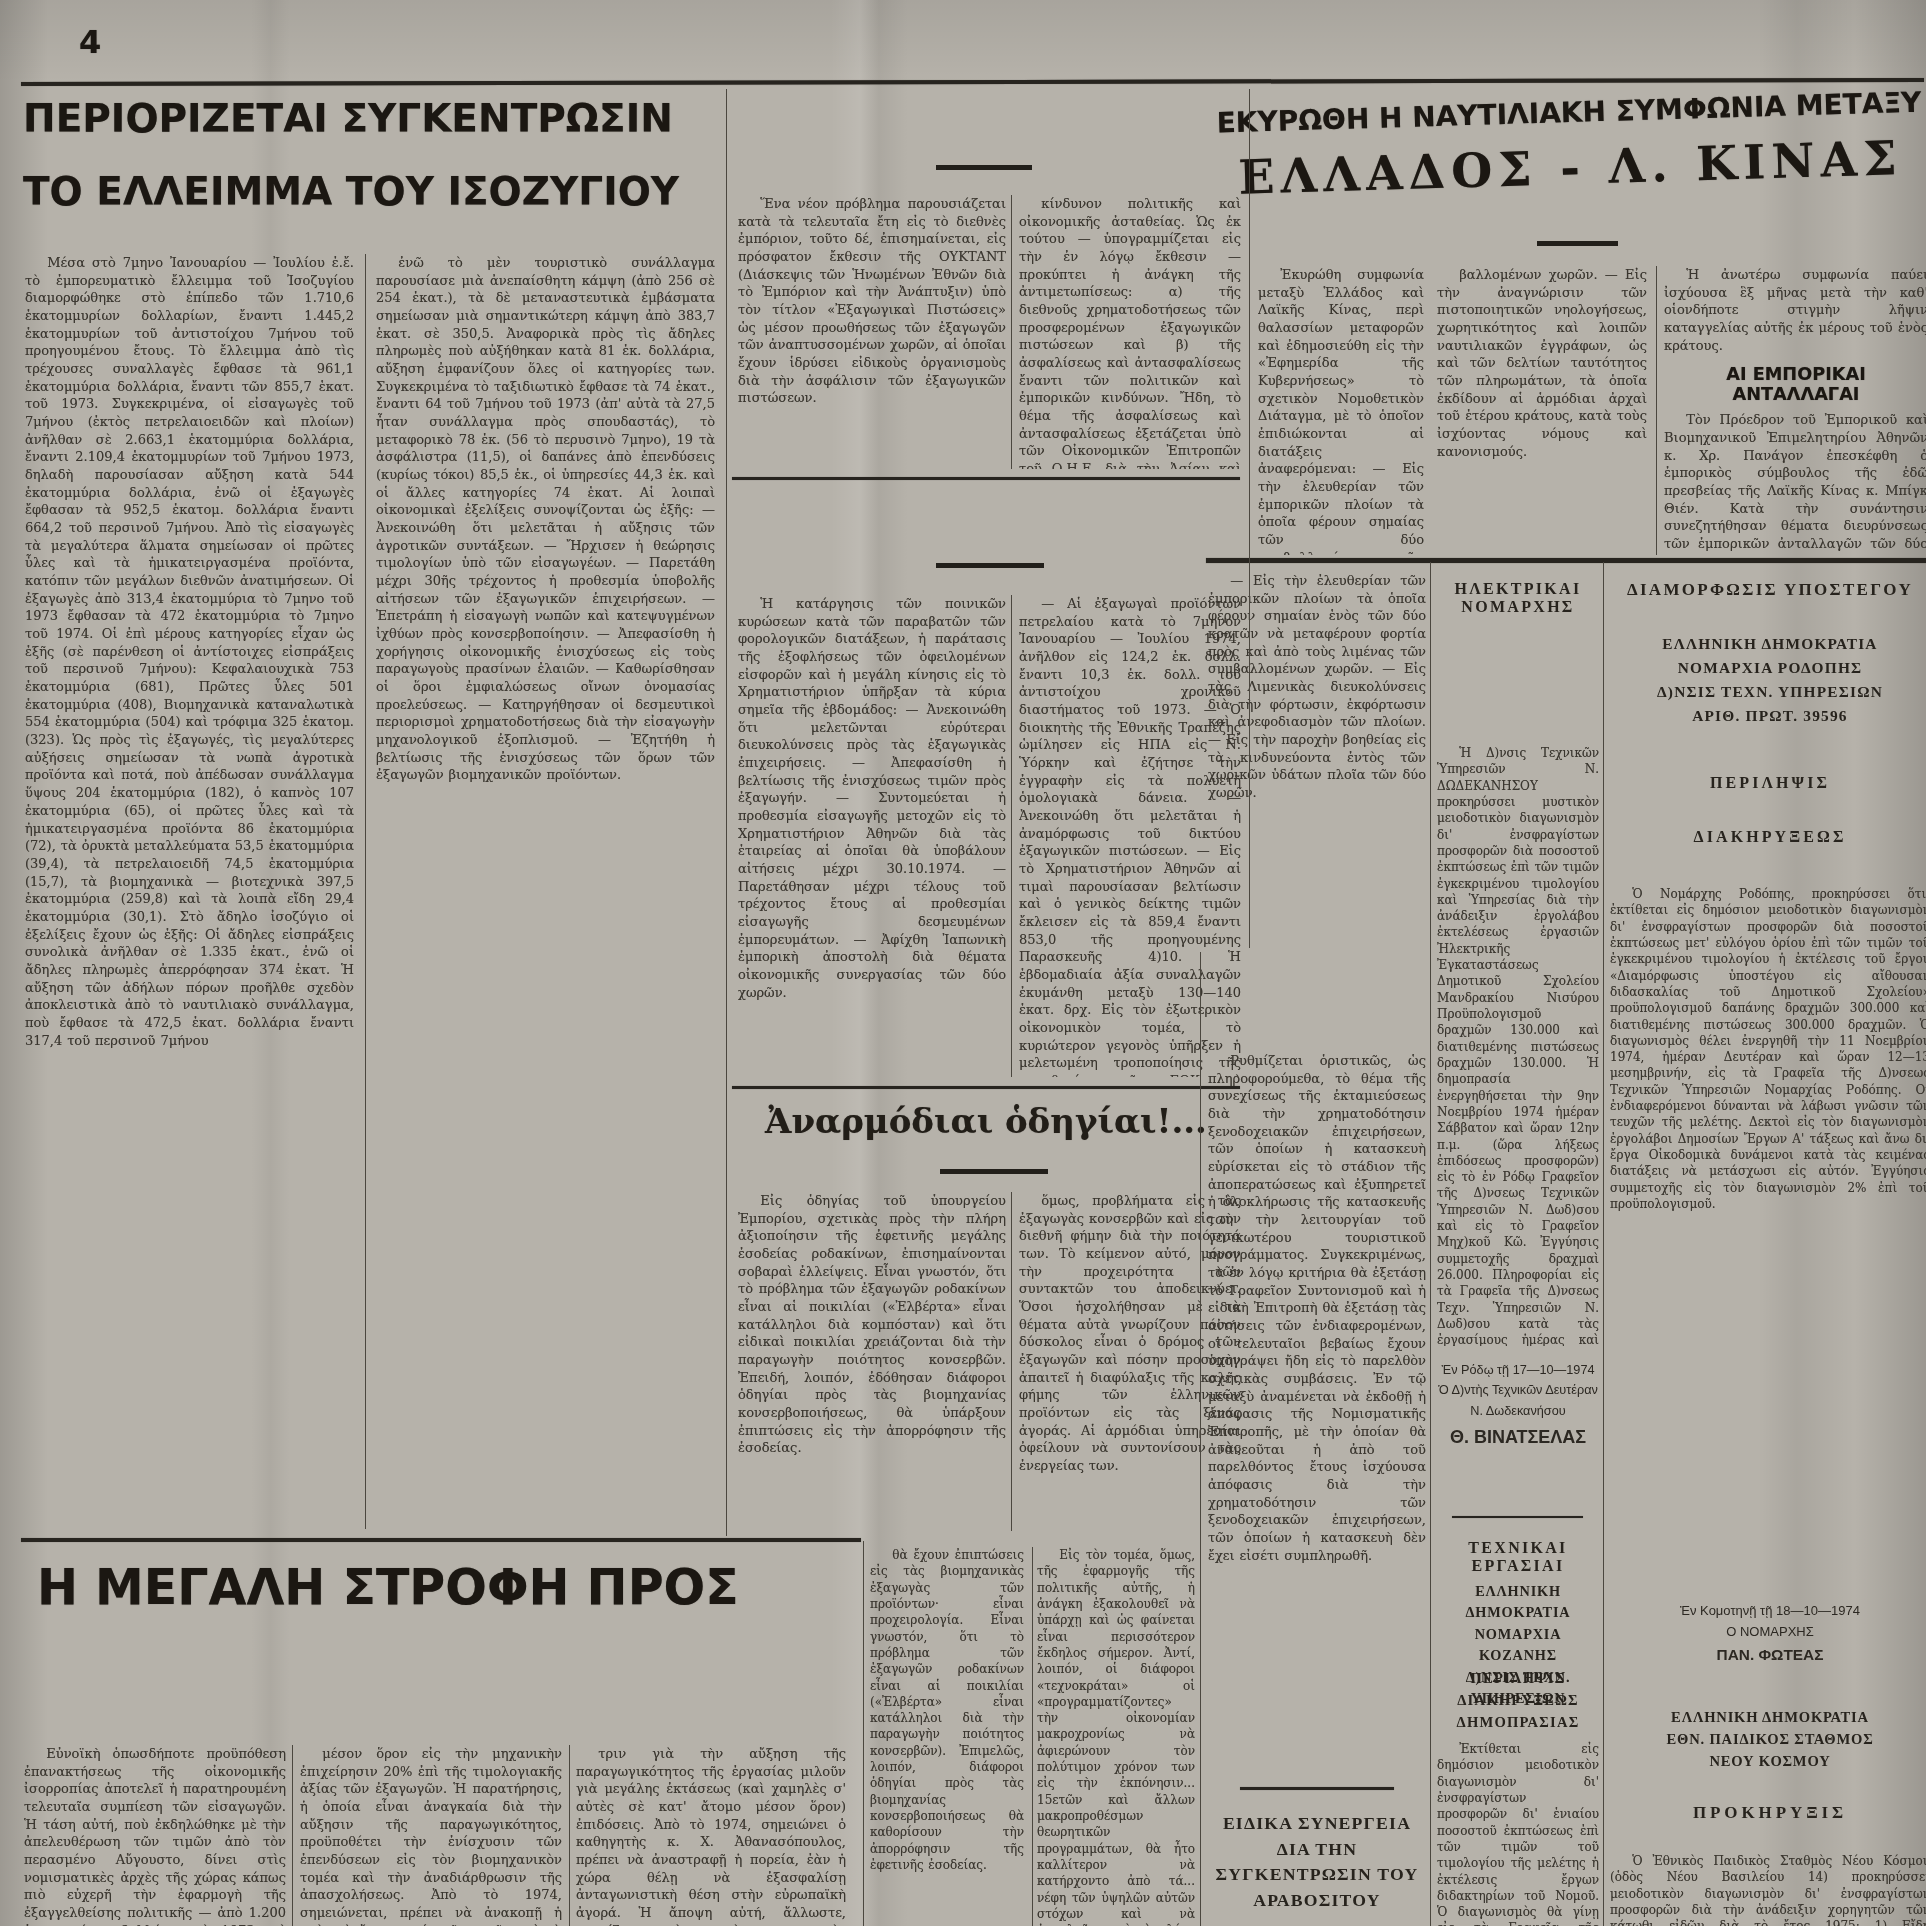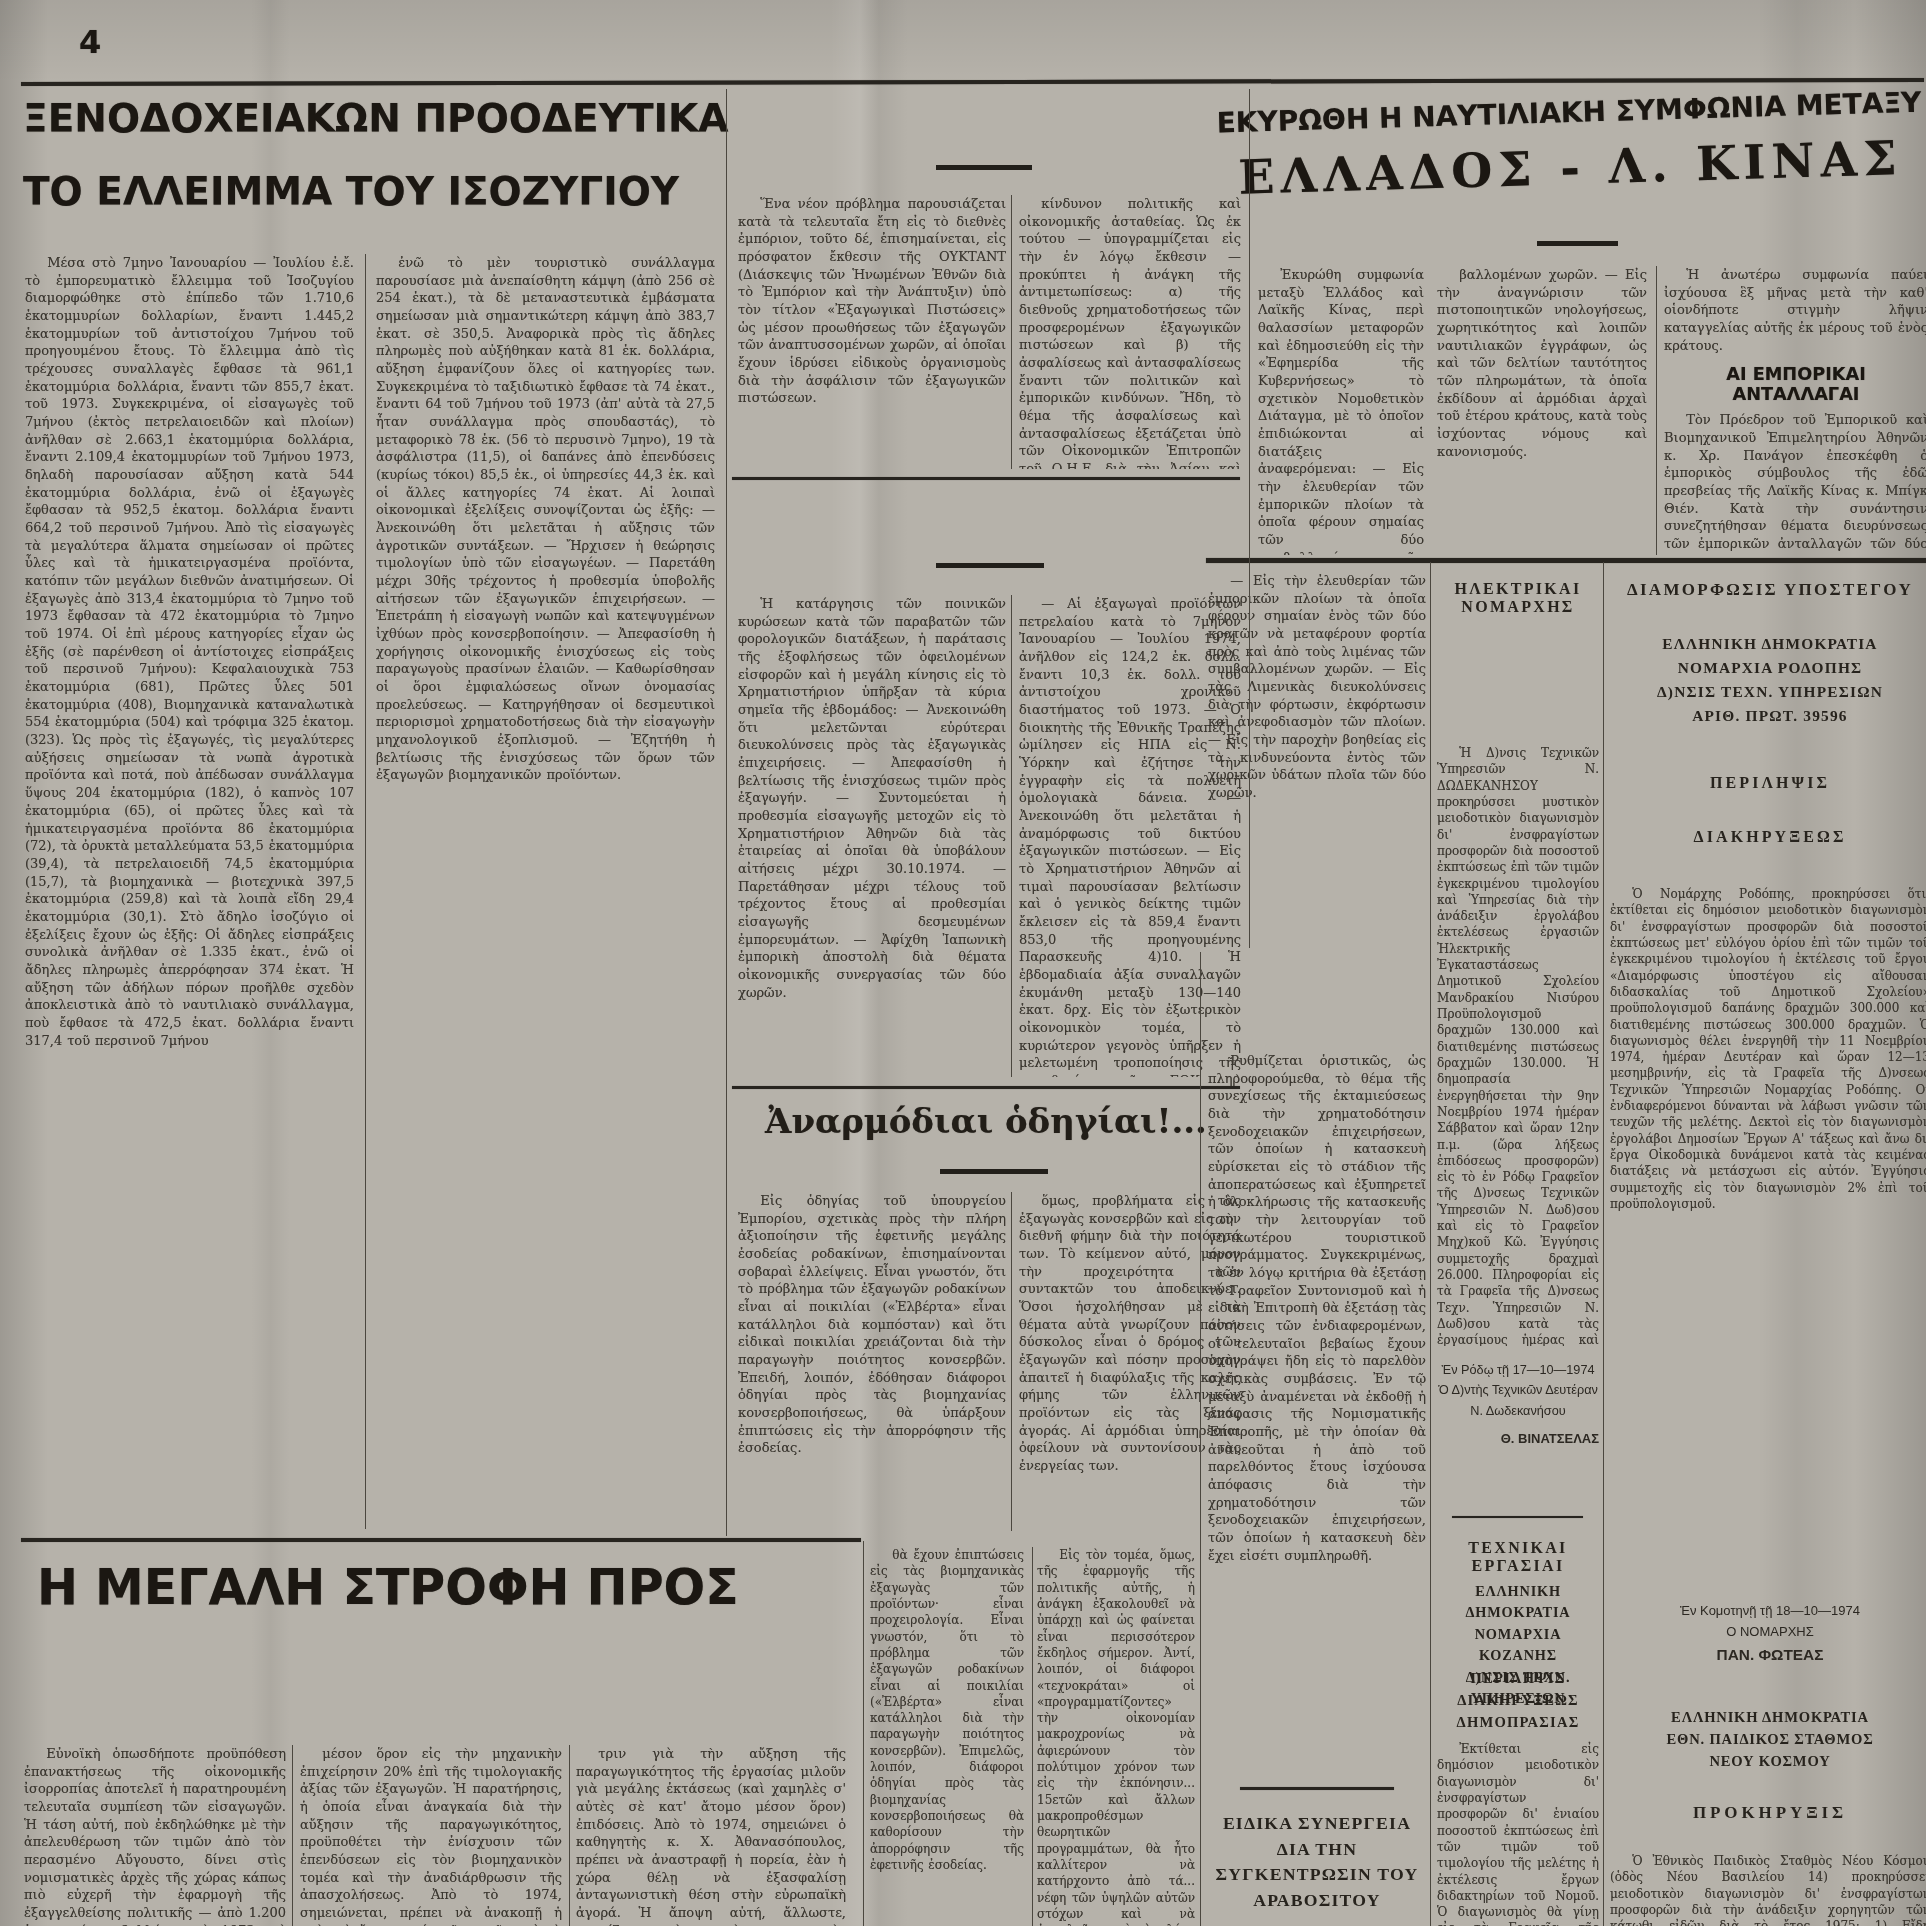--- a/index.html
+++ b/index.html
@@ -28,21 +28,21 @@
   .sig{font-family:Liberation Sans, sans-serif; text-align:center; color:#2c2822;}
 </style>
 </head>
 <body>
 
 <div id="paper">
 
   <div class="abs hl" style="left:79px;top:23px;font-size:32px;">4</div>
   <div class="abs rule" style="left:21px;top:80px;width:1903px;height:3.5px;transform:rotate(-0.12deg);"></div>
 
-  <div class="abs hl" style="left:23px;top:96px;font-size:39px;">ΞΕΝΟΔΟΧΕΙΑΚΩΝ ΠΡΟΟΔΕΥΤΙΚΑ</div>
+  <div class="abs hl" style="left:23px;top:96px;font-size:39px;">ΠΕΡΙΟΡΙΖΕΤΑΙ ΣΥΓΚΕΝΤΡΩΣΙΝ</div>
   <div class="abs hl" style="left:23px;top:169px;font-size:39px;">ΤΟ ΕΛΛΕΙΜΜΑ ΤΟΥ ΙΣΟΖΥΓΙΟΥ</div>
   <div class="abs body" style="left:25px;top:254px;width:329px;height:1275px;">Μέσα στὸ 7μηνο Ἰανουαρίου — Ἰουλίου ἐ.ἔ. τὸ ἐμπορευματικὸ ἔλλειμμα τοῦ Ἰσοζυγίου διαμορφώθηκε στὸ ἐπίπεδο τῶν 1.710,6 ἑκατομμυρίων δολλαρίων, ἔναντι 1.445,2 ἑκατομμυρίων τοῦ ἀντιστοίχου 7μήνου τοῦ προηγουμένου ἔτους. Τὸ ἔλλειμμα ἀπὸ τὶς τρέχουσες συναλλαγὲς ἔφθασε τὰ 961,1 ἑκατομμύρια δολλάρια, ἔναντι τῶν 855,7 ἑκατ. τοῦ 1973. Συγκεκριμένα, οἱ εἰσαγωγὲς τοῦ 7μήνου (ἐκτὸς πετρελαιοειδῶν καὶ πλοίων) ἀνῆλθαν σὲ 2.663,1 ἑκατομμύρια δολλάρια, ἔναντι 2.109,4 ἑκατομμυρίων τοῦ 7μήνου 1973, δηλαδὴ παρουσίασαν αὔξηση κατὰ 544 ἑκατομμύρια δολλάρια, ἐνῶ οἱ ἐξαγωγὲς ἔφθασαν τὰ 952,5 ἑκατομ. δολλάρια ἔναντι 664,2 τοῦ περσινοῦ 7μήνου. Ἀπὸ τὶς εἰσαγωγὲς τὰ μεγαλύτερα ἅλματα σημείωσαν οἱ πρῶτες ὗλες καὶ τὰ ἡμικατειργασμένα προϊόντα, κατόπιν τῶν μεγάλων διεθνῶν ἀνατιμήσεων. Οἱ ἐξαγωγὲς ἀπὸ 313,4 ἑκατομμύρια τὸ 7μηνο τοῦ 1973 ἔφθασαν τὰ 472 ἑκατομμύρια τὸ 7μηνο τοῦ 1974. Οἱ ἐπὶ μέρους κατηγορίες εἶχαν ὡς ἑξῆς (σὲ παρένθεση οἱ ἀντίστοιχες εἰσπράξεις τοῦ περσινοῦ 7μήνου): Κεφαλαιουχικὰ 753 ἑκατομμύρια (681), Πρῶτες ὗλες 501 ἑκατομμύρια (408), Βιομηχανικὰ καταναλωτικὰ 554 ἑκατομμύρια (504) καὶ τρόφιμα 325 ἑκατομ. (323). Ὡς πρὸς τὶς ἐξαγωγές, τὶς μεγαλύτερες αὐξήσεις σημείωσαν τὰ νωπὰ ἀγροτικὰ προϊόντα καὶ ποτά, ποὺ ἀπέδωσαν συνάλλαγμα ὕψους 204 ἑκατομμύρια (182), ὁ καπνὸς 107 ἑκατομμύρια (65), οἱ πρῶτες ὗλες καὶ τὰ ἡμικατειργασμένα προϊόντα 86 ἑκατομμύρια (72), τὰ ὀρυκτὰ μεταλλεύματα 53,5 ἑκατομμύρια (39,4), τὰ πετρελαιοειδῆ 74,5 ἑκατομμύρια (15,7), τὰ βιομηχανικὰ — βιοτεχνικὰ 397,5 ἑκατομμύρια (259,8) καὶ τὰ λοιπὰ εἴδη 29,4 ἑκατομμύρια (30,1). Στὸ ἄδηλο ἰσοζύγιο οἱ ἐξελίξεις ἔχουν ὡς ἑξῆς: Οἱ ἄδηλες εἰσπράξεις συνολικὰ ἀνῆλθαν σὲ 1.335 ἑκατ., ἐνῶ οἱ ἄδηλες πληρωμὲς ἀπερρόφησαν 374 ἑκατ. Ἡ αὔξηση τῶν ἀδήλων πόρων προῆλθε σχεδὸν ἀποκλειστικὰ ἀπὸ τὸ ναυτιλιακὸ συνάλλαγμα, ποὺ ἔφθασε τὰ 472,5 ἑκατ. δολλάρια ἔναντι 317,4 τοῦ περσινοῦ 7μήνου</div>
   <div class="abs body" style="left:376px;top:254px;width:339px;height:1275px;">ἐνῶ τὸ μὲν τουριστικὸ συνάλλαγμα παρουσίασε μιὰ ἀνεπαίσθητη κάμψη (ἀπὸ 256 σὲ 254 ἑκατ.), τὰ δὲ μεταναστευτικὰ ἐμβάσματα σημείωσαν μιὰ σημαντικώτερη κάμψη ἀπὸ 383,7 ἑκατ. σὲ 350,5. Ἀναφορικὰ πρὸς τὶς ἄδηλες πληρωμὲς ποὺ αὐξήθηκαν κατὰ 81 ἑκ. δολλάρια, αὔξηση ἐμφανίζουν ὅλες οἱ κατηγορίες των. Συγκεκριμένα τὸ ταξιδιωτικὸ ἔφθασε τὰ 74 ἑκατ., ἔναντι 64 τοῦ 7μήνου τοῦ 1973 (ἀπ' αὐτὰ τὰ 27,5 ἦταν συνάλλαγμα πρὸς σπουδαστάς), τὸ μεταφορικὸ 78 ἑκ. (56 τὸ περυσινὸ 7μηνο), 19 τὰ ἀσφάλιστρα (11,5), οἱ δαπάνες ἀπὸ ἐπενδύσεις (κυρίως τόκοι) 85,5 ἑκ., οἱ ὑπηρεσίες 44,3 ἑκ. καὶ οἱ ἄλλες κατηγορίες 74 ἑκατ. Αἱ λοιπαὶ οἰκονομικαὶ ἐξελίξεις συνοψίζονται ὡς ἑξῆς: — Ἀνεκοινώθη ὅτι μελετᾶται ἡ αὔξησις τῶν ἀγροτικῶν συντάξεων. — Ἤρχισεν ἡ θεώρησις τιμολογίων ὑπὸ τῶν εἰσαγωγέων. — Παρετάθη μέχρι 30ῆς τρέχοντος ἡ προθεσμία ὑποβολῆς αἰτήσεων τῶν ἐξαγωγικῶν ἐπιχειρήσεων. — Ἐπετράπη ἡ εἰσαγωγὴ νωπῶν καὶ κατεψυγμένων ἰχθύων πρὸς κονσερβοποίησιν. — Ἀπεφασίσθη ἡ χορήγησις οἰκονομικῆς ἐνισχύσεως εἰς τοὺς παραγωγοὺς πρασίνων ἐλαιῶν. — Καθωρίσθησαν οἱ ὅροι ἐμφιαλώσεως οἴνων ὀνομασίας προελεύσεως. — Κατηργήθησαν οἱ δεσμευτικοὶ περιορισμοὶ χρηματοδοτήσεως διὰ τὴν εἰσαγωγὴν μηχανολογικοῦ ἐξοπλισμοῦ. — Ἐζητήθη ἡ βελτίωσις τῆς ἐνισχύσεως τῶν ὅρων τῶν ἐξαγωγῶν βιομηχανικῶν προϊόντων.</div>
   <div class="abs vr" style="left:365px;top:254px;height:1275px;"></div>
 
   <div class="abs dash" style="left:936px;top:165px;width:96px;"></div>
   <div class="abs body" style="left:738px;top:195px;width:268px;height:274px;">Ἕνα νέον πρόβλημα παρουσιάζεται κατὰ τὰ τελευταῖα ἔτη εἰς τὸ διεθνὲς ἐμπόριον, τοῦτο δέ, ἐπισημαίνεται, εἰς πρόσφατον ἔκθεσιν τῆς ΟΥΚΤΑΝΤ (Διάσκεψις τῶν Ἡνωμένων Ἐθνῶν διὰ τὸ Ἐμπόριον καὶ τὴν Ἀνάπτυξιν) ὑπὸ τὸν τίτλον «Ἐξαγωγικαὶ Πιστώσεις» ὡς μέσον προωθήσεως τῶν ἐξαγωγῶν τῶν ἀναπτυσσομένων χωρῶν, αἱ ὁποῖαι ἔχουν ἱδρύσει εἰδικοὺς ὀργανισμοὺς διὰ τὴν ἀσφάλισιν τῶν ἐξαγωγικῶν πιστώσεων.</div>
   <div class="abs body" style="left:1019px;top:195px;width:222px;height:274px;">κίνδυνον πολιτικῆς καὶ οἰκονομικῆς ἀσταθείας. Ὡς ἐκ τούτου — ὑπογραμμίζεται εἰς τὴν ἐν λόγῳ ἔκθεσιν — προκύπτει ἡ ἀνάγκη τῆς ἀντιμετωπίσεως: α) τῆς διεθνοῦς χρηματοδοτήσεως τῶν προσφερομένων ἐξαγωγικῶν πιστώσεων καὶ β) τῆς ἀσφαλίσεως καὶ ἀντασφαλίσεως ἔναντι τῶν πολιτικῶν καὶ ἐμπορικῶν κινδύνων. Ἤδη, τὸ θέμα τῆς ἀσφαλίσεως καὶ ἀντασφαλίσεως ἐξετάζεται ὑπὸ τῶν Οἰκονομικῶν Ἐπιτροπῶν τοῦ Ο.Η.Ε. διὰ τὴν Ἀσίαν καὶ Ἄπω Ἀνατολήν (ΕΚΑΦΕ) καὶ τῶν κρατῶν τῆς Νοτιοανατολικῆς Ἀσίας (ΑΣΕΑΝ).</div>
   <div class="abs vr" style="left:1011px;top:195px;height:274px;"></div>
   <div class="abs rule" style="left:732px;top:477px;width:508px;height:3.1px;"></div>
@@ -82,21 +82,21 @@
   <div class="abs rule" style="left:1240px;top:1787px;width:154px;height:2.7px;"></div>
   <div class="abs clhead" style="left:1208px;top:1811px;width:218px;font-size:17.7px;line-height:1.45;letter-spacing:1.2px;">ΕΙΔΙΚΑ ΣΥΝΕΡΓΕΙΑ ΔΙΑ ΤΗΝ ΣΥΓΚΕΝΤΡΩΣΙΝ ΤΟΥ ΑΡΑΒΟΣΙΤΟΥ</div>
 
   <div class="abs vr" style="left:1430px;top:562px;height:2180px;"></div>
   <div class="abs clhead" style="left:1437px;top:580px;width:162px;font-size:16px;">ΗΛΕΚΤΡΙΚΑΙ ΝΟΜΑΡΧΗΣ</div>
   <div class="abs body small" style="left:1437px;top:745px;width:162px;height:601px;">Ἡ Δ)νσις Τεχνικῶν Ὑπηρεσιῶν Ν. ΔΩΔΕΚΑΝΗΣΟΥ προκηρύσσει μυστικὸν μειοδοτικὸν διαγωνισμὸν δι' ἐνσφραγίστων προσφορῶν διὰ ποσοστοῦ ἐκπτώσεως ἐπὶ τῶν τιμῶν ἐγκεκριμένου τιμολογίου καὶ Ὑπηρεσίας διὰ τὴν ἀνάδειξιν ἐργολάβου ἐκτελέσεως ἐργασιῶν Ἠλεκτρικῆς Ἐγκαταστάσεως Δημοτικοῦ Σχολείου Μανδρακίου Νισύρου Προϋπολογισμοῦ δραχμῶν 130.000 καὶ διατιθεμένης πιστώσεως δραχμῶν 130.000. Ἡ δημοπρασία ἐνεργηθήσεται τὴν 9ην Νοεμβρίου 1974 ἡμέραν Σάββατον καὶ ὥραν 12ην π.μ. (ὥρα λήξεως ἐπιδόσεως προσφορῶν) εἰς τὸ ἐν Ρόδῳ Γραφεῖον τῆς Δ)νσεως Τεχνικῶν Ὑπηρεσιῶν Ν. Δωδ)σου καὶ εἰς τὸ Γραφεῖον Μηχ)κοῦ Κῶ. Ἐγγύησις συμμετοχῆς δραχμαὶ 26.000. Πληροφορίαι εἰς τὰ Γραφεῖα τῆς Δ)νσεως Τεχν. Ὑπηρεσιῶν Ν. Δωδ)σου κατὰ τὰς ἐργασίμους ἡμέρας καὶ ὥρας.</div>
   <div class="abs sig" style="left:1437px;top:1360px;width:162px;font-size:12.7px;line-height:1.6;">
     <div>Ἐν Ρόδῳ τῇ 17—10—1974</div>
     <div>Ὁ Δ)ντὴς Τεχνικῶν Δευτέραν</div>
     <div>Ν. Δωδεκανήσου</div>
-    <div style="font-weight:bold;font-size:13px;margin-top:8px;text-align:right;">Θ. ΒΙΝΑΤΣΕΛΑΣ</div>
+    <div style="font-weight:bold;font-size:18px;margin-top:2px;">Θ. ΒΙΝΑΤΣΕΛΑΣ</div>
   </div>
   <div class="abs rule" style="left:1452px;top:1516px;width:131px;height:2.3px;"></div>
   <div class="abs clhead" style="left:1437px;top:1539px;width:162px;font-size:16px;">ΤΕΧΝΙΚΑΙ ΕΡΓΑΣΙΑΙ</div>
   <div class="abs clhead" style="left:1437px;top:1581px;width:162px;font-size:14.3px;letter-spacing:0.8px;line-height:1.5;">
     <div>ΕΛΛΗΝΙΚΗ ΔΗΜΟΚΡΑΤΙΑ</div>
     <div>ΝΟΜΑΡΧΙΑ ΚΟΖΑΝΗΣ</div>
     <div>Δ)ΝΣΙΣ ΤΕΧΝ. ΥΠΗΡΕΣΙΩΝ</div>
   </div>
   <div class="abs clhead" style="left:1437px;top:1668px;width:162px;font-size:14.6px;letter-spacing:1.2px;line-height:1.5;">ΠΕΡΙΛΗΨΙΣ ΔΙΑΚΗΡΥΞΕΩΣ ΔΗΜΟΠΡΑΣΙΑΣ</div>
   <div class="abs body small" style="left:1437px;top:1741px;width:162px;height:655px;">Ἐκτίθεται εἰς δημόσιον μειοδοτικὸν διαγωνισμὸν δι' ἐνσφραγίστων προσφορῶν δι' ἑνιαίου ποσοστοῦ ἐκπτώσεως ἐπὶ τῶν τιμῶν τοῦ τιμολογίου τῆς μελέτης ἡ ἐκτέλεσις ἔργων διδακτηρίων τοῦ Νομοῦ. Ὁ διαγωνισμὸς θὰ γίνῃ εἰς τὰ Γραφεῖα τῆς Δ)νσεως Τεχνικῶν Ὑπηρεσιῶν Νομαρχίας Κοζάνης τὴν 11ην Νοεμβρίου 1974 ἡμέραν Δευτέραν. Δεκτοὶ εἰς τὸν διαγωνισμὸν ἐργολάβοι Δημοσίων Ἔργων δι' ἔργα Οἰκοδομικὰ ἀναλόγου τάξεως, δυνάμενοι κατὰ τὰς κειμένας διατάξεις νὰ μετάσχωσι εἰς αὐτόν. Ἐγγύησις συμμετοχῆς εἰς τὸν διαγωνισμὸν 2% ἐπὶ τοῦ προϋπολογισμοῦ. Πληροφορίαι εἰς τὰ Γραφεῖα τῆς Δ)νσεως Τεχνικῶν Ὑπηρεσιῶν κατὰ τὰς ἐργασίμους ἡμέρας καὶ ὥρας.</div>

